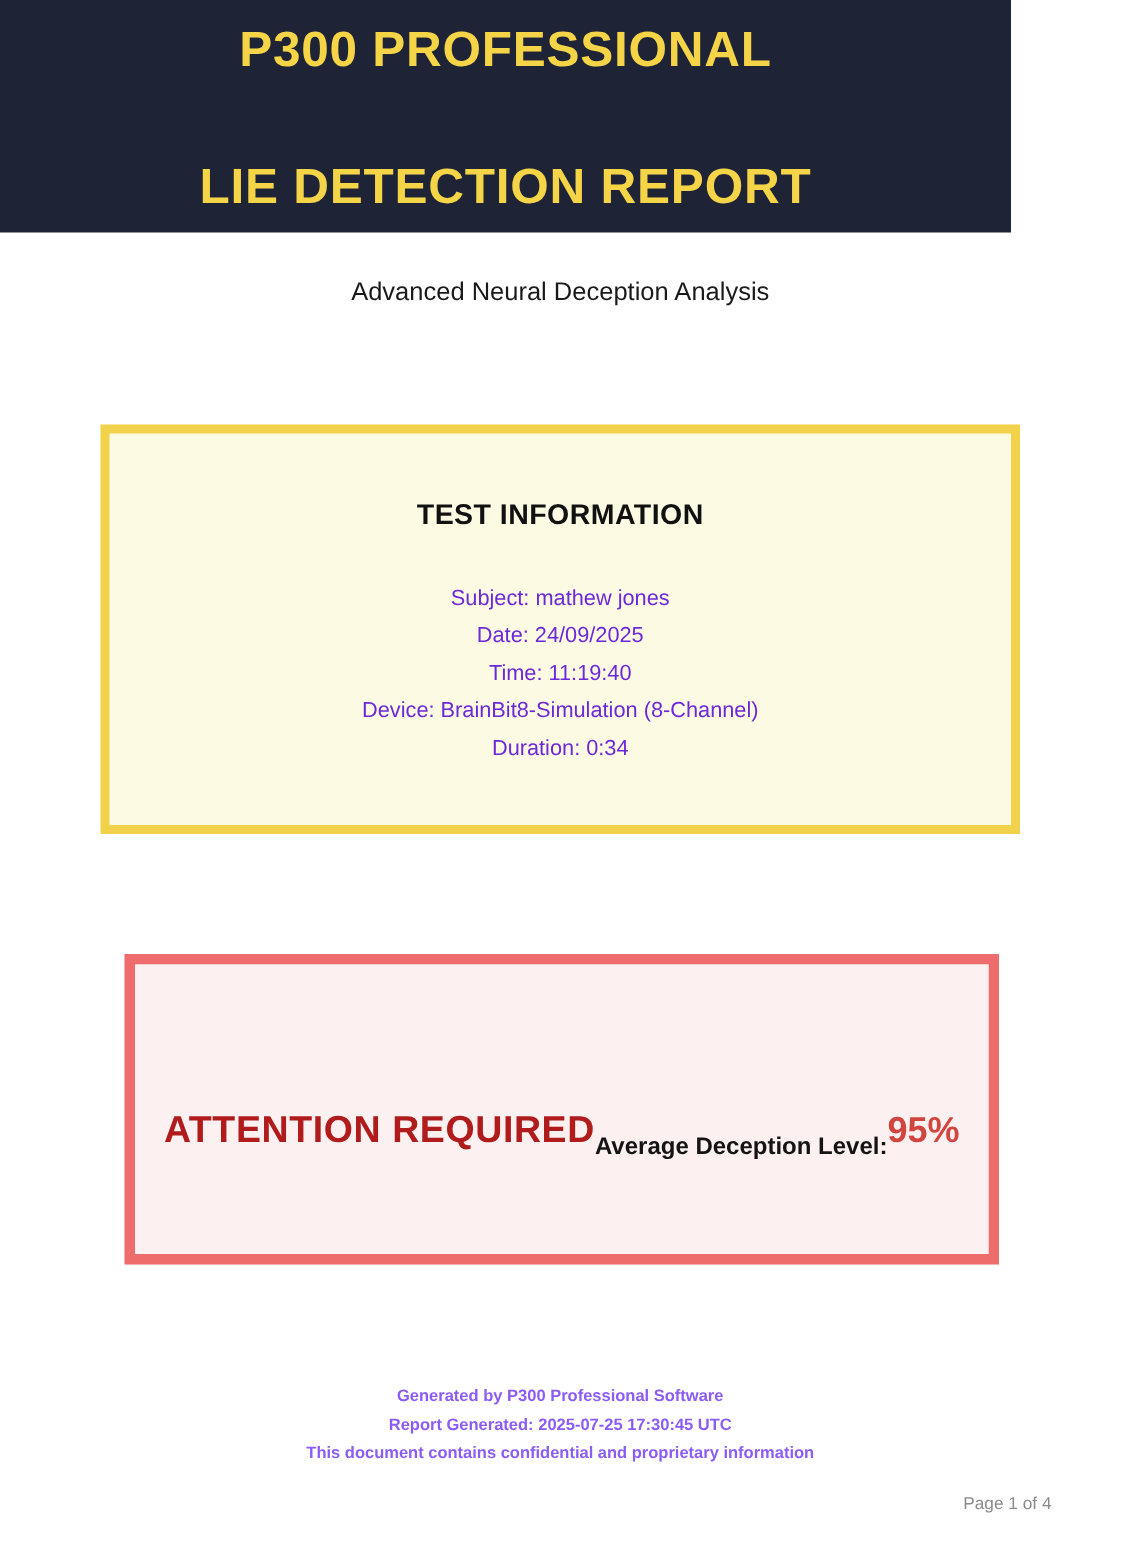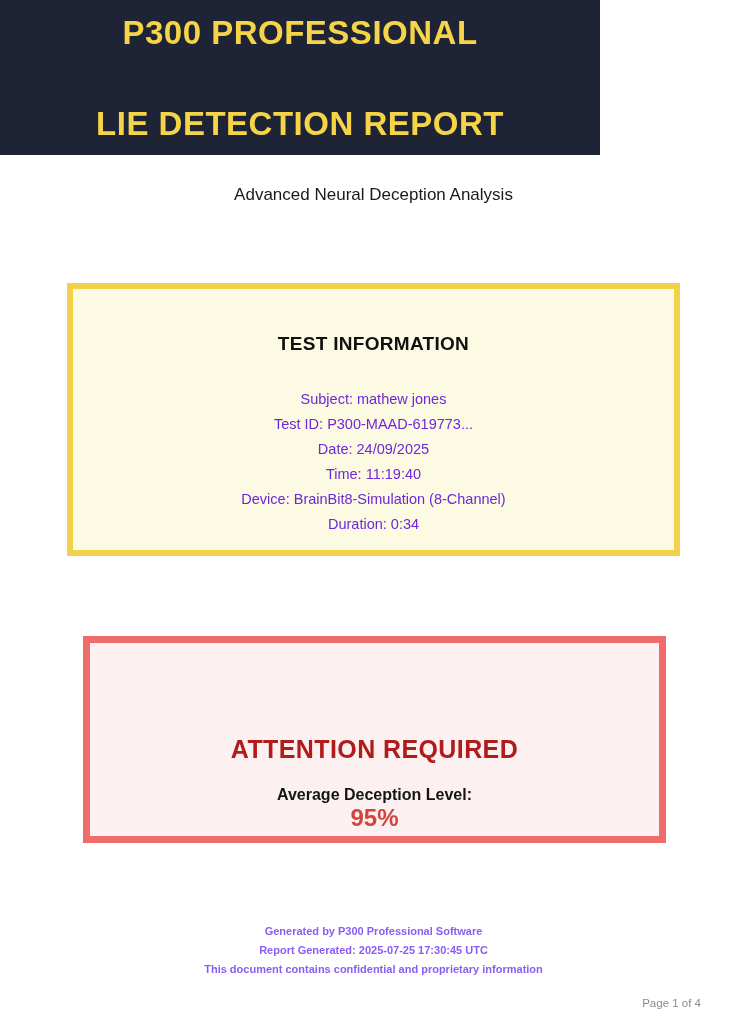--- a/index.html
+++ b/index.html
@@ -16,21 +16,21 @@
   }
   .page {
     position: relative;
     width: 747px;
     height: 1035px;
     background: #ffffff;
     box-sizing: border-box;
   }
   
   .header-band {
-    width: 600px;
+    width: 674px;
     height: 155px;
     background: #1e2336;
     display: flex;
     flex-direction: column;
     align-items: center;
     justify-content: center;
     box-sizing: border-box;
     gap: 48px;
   }
   .header-title-line {
@@ -87,23 +87,23 @@
     box-sizing: border-box;
     border: 7px solid #ef6c6c;
     background: #fdf0f1;
   }
   .alert-inner {
     width: 100%;
     height: 100%;
     box-sizing: border-box;
     border: 4px solid #fdf0f1;
     display: flex;
-    flex-direction: column;
+    flex-direction: row;
     align-items: center;
-    justify-content: flex-end;
+    justify-content: center;
     padding-top: 28px;
   }
   .alert-title {
     font-size: 25px;
     font-weight: bold;
     color: #b01b1b;
     letter-spacing: 0.4px;
   }
   .alert-label {
     margin-top: 22px;
@@ -147,21 +147,20 @@
     <div class="header-title-line">P300 PROFESSIONAL</div>
     <div class="header-title-line">LIE DETECTION REPORT</div>
   </div>
 
   <div class="subtitle">Advanced Neural Deception Analysis</div>
 
   <div class="info-box">
     <div class="info-title">TEST INFORMATION</div>
     <div class="info-lines">
       <div class="info-line">Subject: mathew jones</div>
-      <div class="info-line">Test ID: P300-MAAD-619773...</div>
       <div class="info-line">Date: 24/09/2025</div>
       <div class="info-line">Time: 11:19:40</div>
       <div class="info-line">Device: BrainBit8-Simulation (8-Channel)</div>
       <div class="info-line">Duration: 0:34</div>
     </div>
   </div>
 
   <div class="alert-box">
     <div class="alert-inner">
       <div class="alert-title">ATTENTION REQUIRED</div>

